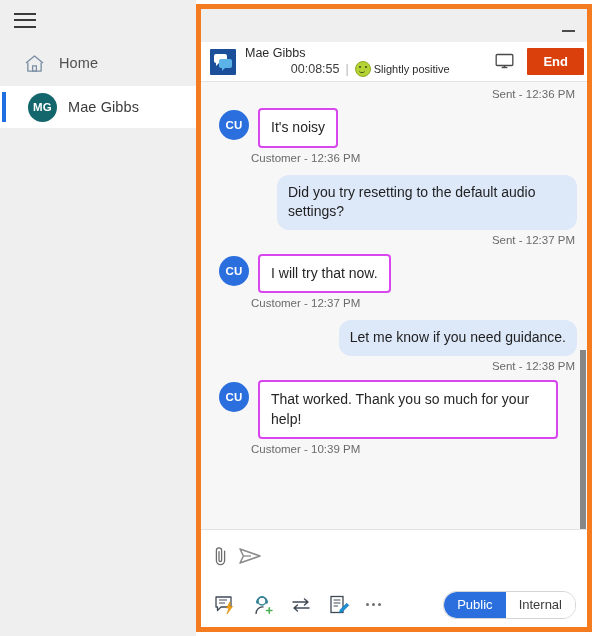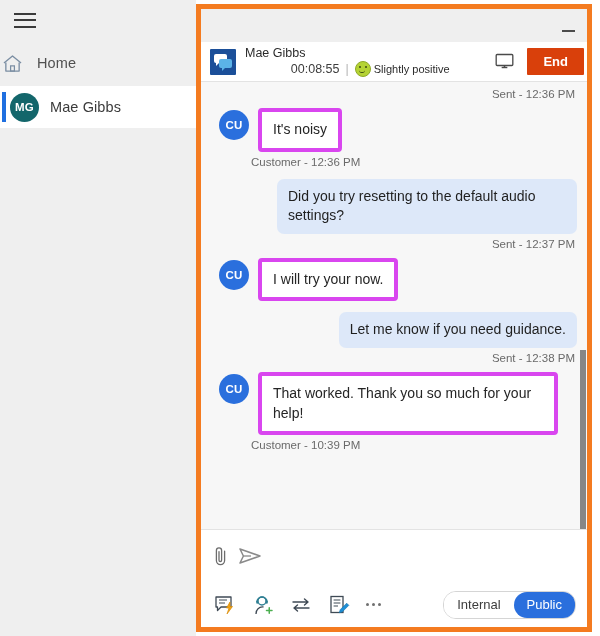--- a/index.html
+++ b/index.html
@@ -47,41 +47,41 @@
   .hamburger i {
     display: block;
     height: 2px;
     background: #3a3a3a;
     width: 100%;
   }
   .side-item {
     height: 40px;
     display: flex;
     align-items: center;
-    padding-left: 2px;
+    padding-left: 24px;
     position: relative;
     box-sizing: border-box;
   }
   .side-item .side-label {
     font-size: 14.5px;
     color: #4a4a4a;
     margin-left: 14px;
     letter-spacing: .1px;
   }
   #side-home { height: 46px; }
   #side-home .side-label { color: #505050; }
   .home-icon {
     width: 21px;
     height: 19px;
     display: block;
   }
   #side-mae {
     height: 42px;
     background: #ffffff;
-    padding-left: 10px;
+    padding-left: 28px;
   }
   #side-mae:before {
     content: "";
     position: absolute;
     left: 2px; top: 6px;
     width: 4px; height: 30px;
     background: #1f6fe0;
   }
   #side-mae .side-label {
     color: #3b3b3b;
@@ -290,27 +290,27 @@
     font-size: 14px;
     line-height: 1.4;
     padding: 8px 11px;
     box-sizing: border-box;
     color: #252525;
     max-width: 300px;
     word-wrap: break-word;
   }
   .bubble.in {
     background: #ffffff;
-    border: 4px solid #d946ef;
+    border: 2px solid #d946ef;
     border-radius: 4px;
     margin-left: 9px;
   }
   .bubble.out {
     background: #dde8f9;
-    border-radius: 7px;
+    border-radius: 12px;
     color: #1f1f1f;
   }
   .stamp {
     font-size: 11.5px;
     color: #6a6a6a;
   }
   .stamp.in {
     margin: 4px 0 0 40px;
   }
   .stamp.out {
@@ -512,22 +512,23 @@
       <div class="msg-row outbound">
         <div class="bubble out">Did you try resetting to the default audio settings?</div>
       </div>
       <div class="stamp out">Sent - 12:37 PM</div>
 
       <div class="spacer-sm"></div>
       <div class="msg-row inbound">
         <div class="avatar-cu">
           <span>CU</span>
         </div>
-        <div class="bubble in">I will try your now.</div>
-      </div>
+        <div class="bubble in">I will try that now.</div>
+      </div>
+      <div class="stamp in">Customer - 12:37 PM</div>
 
       <div class="spacer-md"></div>
       <div class="msg-row outbound">
         <div class="bubble out">Let me know if you need guidance.</div>
       </div>
       <div class="stamp out">Sent - 12:38 PM</div>
 
       <div class="spacer-sm"></div>
       <div class="msg-row inbound">
         <div class="avatar-cu">
@@ -582,20 +583,20 @@
 
         <div class="more-dots">
           <i></i>
           <i></i>
           <i></i>
         </div>
 
         <div class="tool-spacer"></div>
 
         <div id="visibility-toggle">
+          <div class="seg active">Public</div>
           <div class="seg inactive">Internal</div>
-          <div class="seg active">Public</div>
         </div>
       </div>
     </div>
 
   </div>
 </div>
 
 </body></html>

